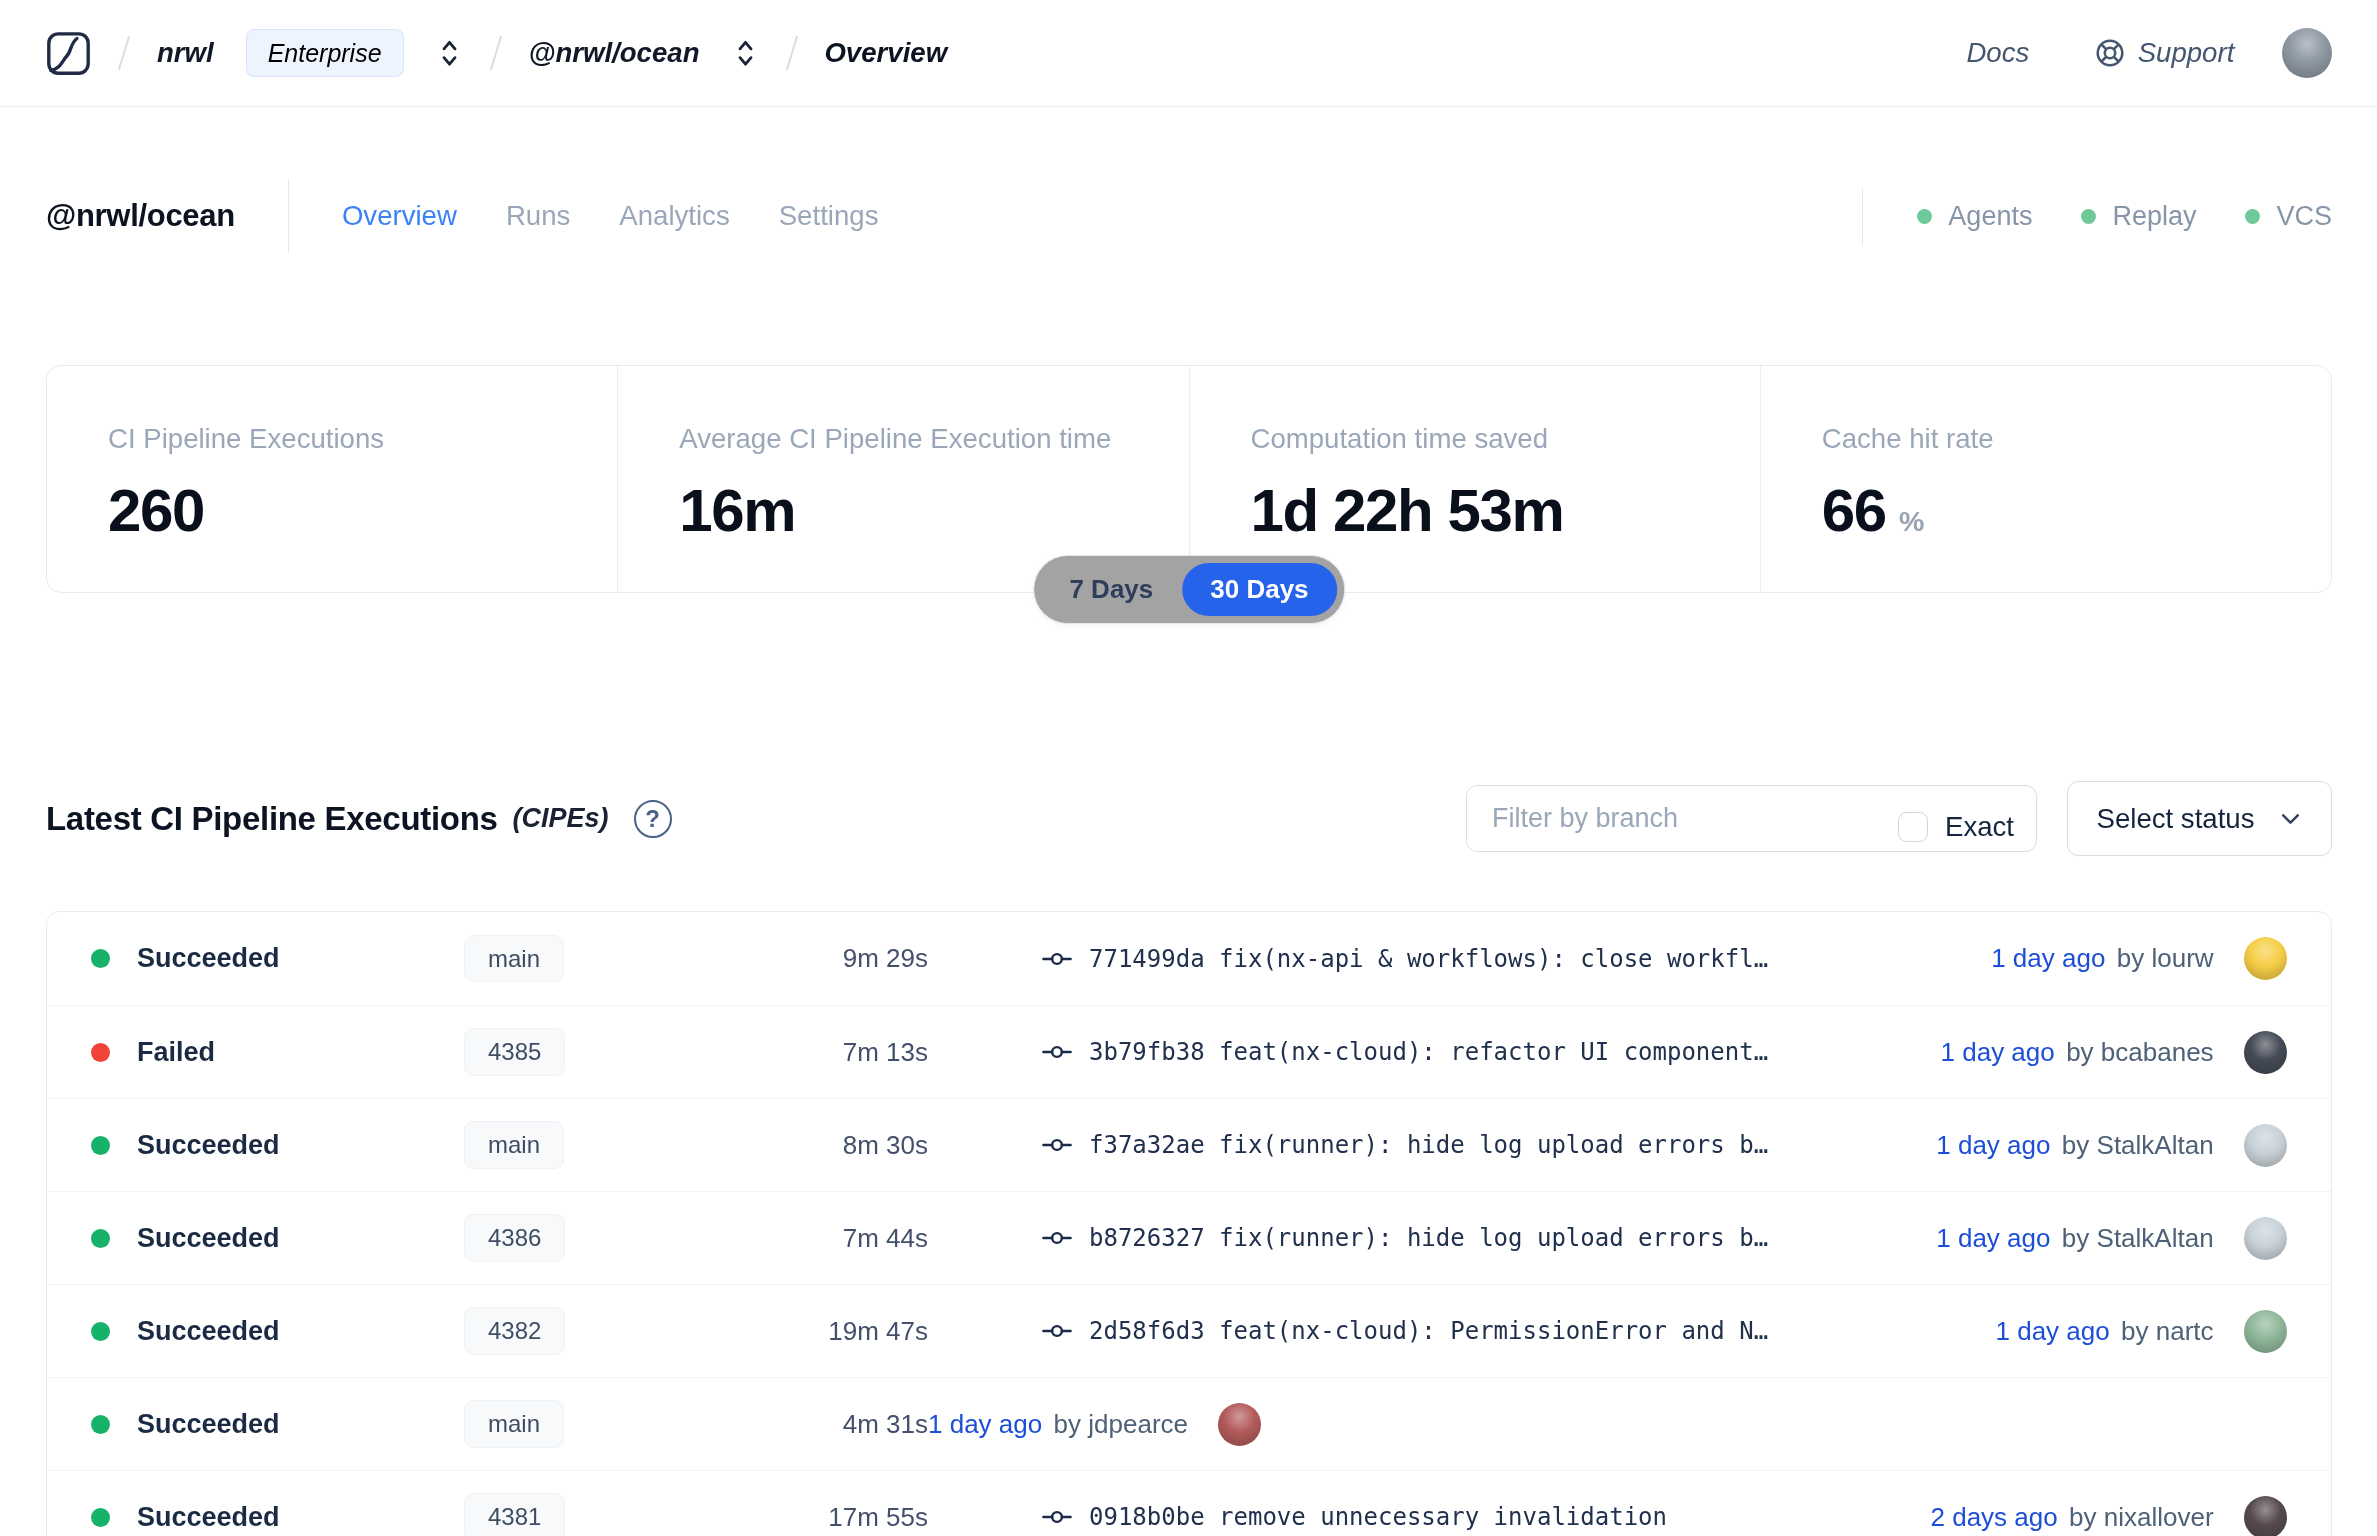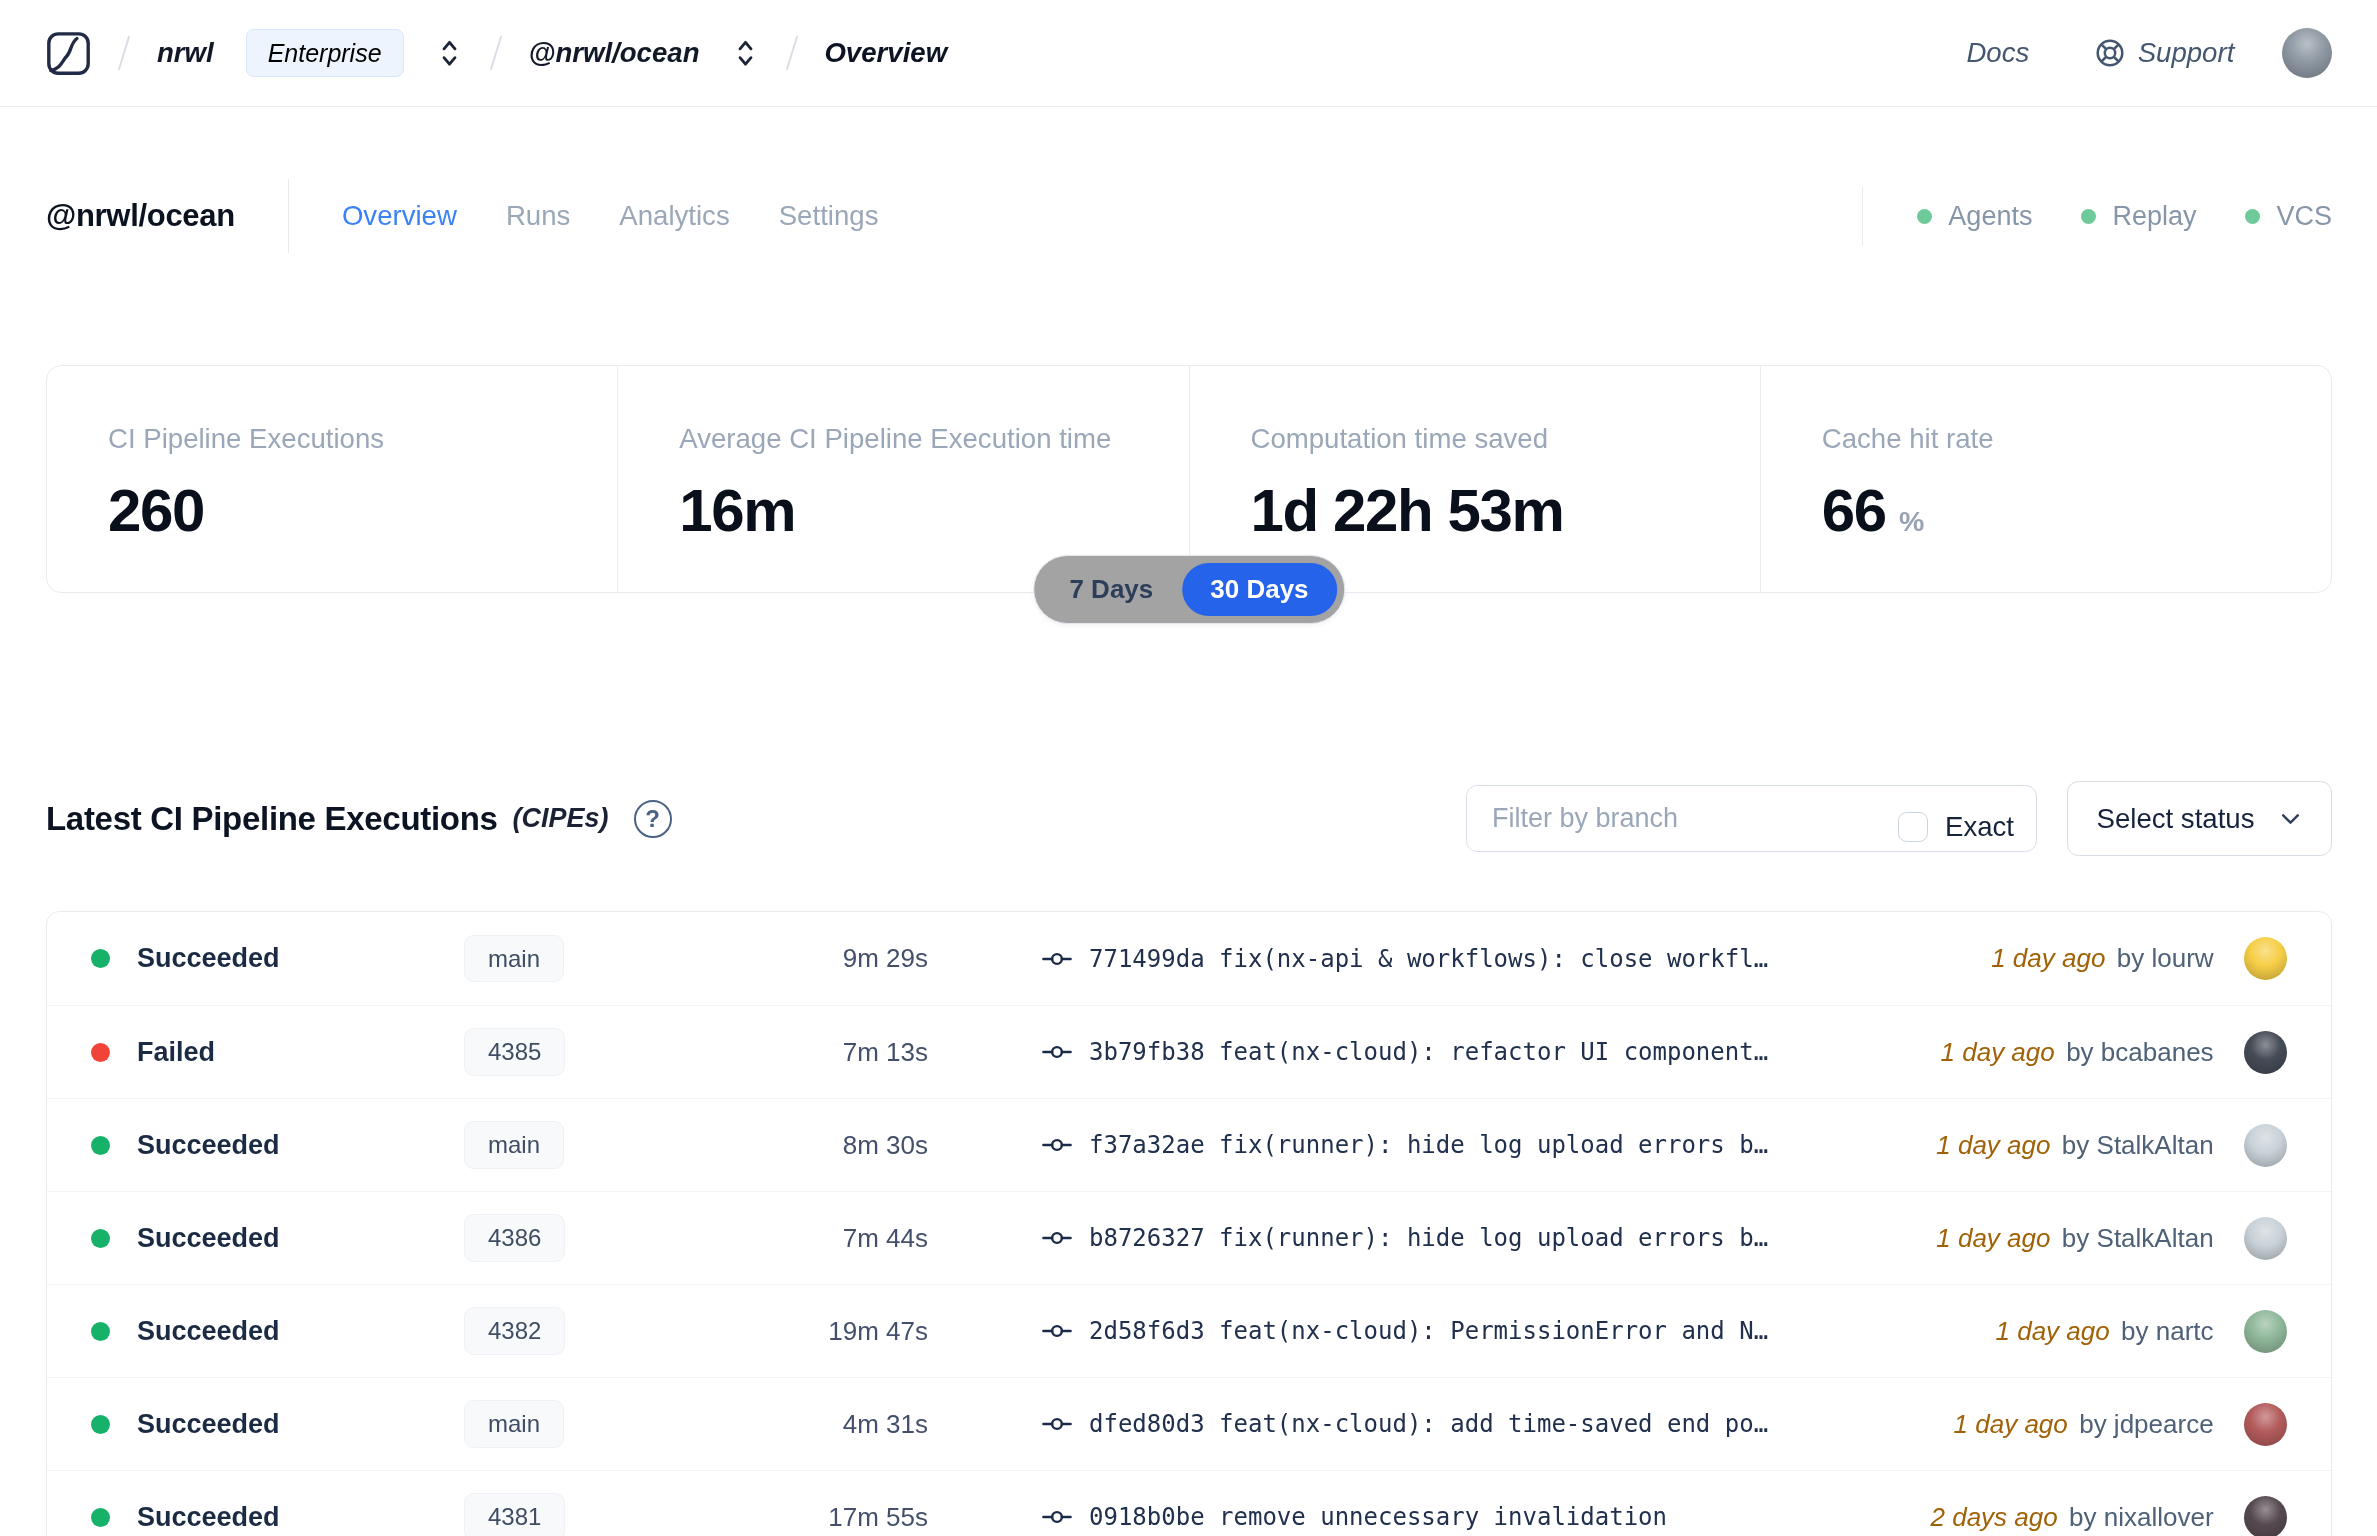--- a/index.html
+++ b/index.html
@@ -87,21 +87,21 @@
   .dot { width:19px; height:19px; border-radius:50%; flex:none; }
   .status-label { font-size:27px; font-weight:600; color:#1c2b44; }
   .branch-badge { display:inline-block; font-size:24px; font-weight:500; color:#3f4d63;
     background:#f7f9fb; border:1px solid #eef1f5; border-radius:9.5px; padding:8.6px 23px; }
   .cell-duration { text-align:right; font-size:26px; font-weight:500; color:#44506b; }
   .cell-commit { display:flex; align-items:center; gap:17px; padding-left:114px; min-width:0; }
   .commit-icon { width:30px; height:30px; color:#1b2a47; flex:none; }
   .commit-text { font-family:"DejaVu Sans Mono", monospace; font-size:24px; color:#20304d;
     white-space:nowrap; overflow:hidden;text-align:right; }
   .cell-meta { display:flex; align-items:center; gap:11.4px; }
-  .time-ago { font-size:26px; font-style:italic; color:#a16207; }
+  .time-ago { font-size:26px; color:#1d4ed8; }
   .author { font-size:26px; font-weight:500; color:#4e6177; }
   .avatar-row { width:43px; height:43px; margin-left:19px; }
   svg { display:block; }
 </style>
 </head>
 <body>
 
 <header class="topnav">
   <div class="crumbs">
     <span>
@@ -347,29 +347,20 @@
 
   <div class="row">
     <div class="cell-status">
       <span class="dot" style="background: rgb(23, 178, 106);"></span>
       <span class="status-label">Succeeded</span>
     </div>
     <div>
       <span class="branch-badge">main</span>
     </div>
     <div class="cell-duration">4m 31s</div>
-    <div class="cell-commit">
-      <span>
-        <svg class="commit-icon" viewBox="0 0 32 32" fill="none" stroke="currentColor" stroke-width="2.6" stroke-linecap="round">
-          <circle cx="16" cy="16" r="5.2"></circle>
-          <path d="M1.5 16h9.3M21.2 16h9.3"></path>
-        </svg>
-      </span>
-      <span class="commit-text"><span>dfed80d3</span> <span>feat(nx-cloud): add time-saved end po…</span></span>
-    </div>
     <div class="cell-meta">
       <span class="time-ago">1 day ago</span>
       <span class="author">by jdpearce</span>
       <span class="avatar avatar-row" style="background: rgb(179, 91, 91);"></span>
     </div>
   </div>
 
   <div class="row">
     <div class="cell-status">
       <span class="dot" style="background: rgb(23, 178, 106);"></span>

